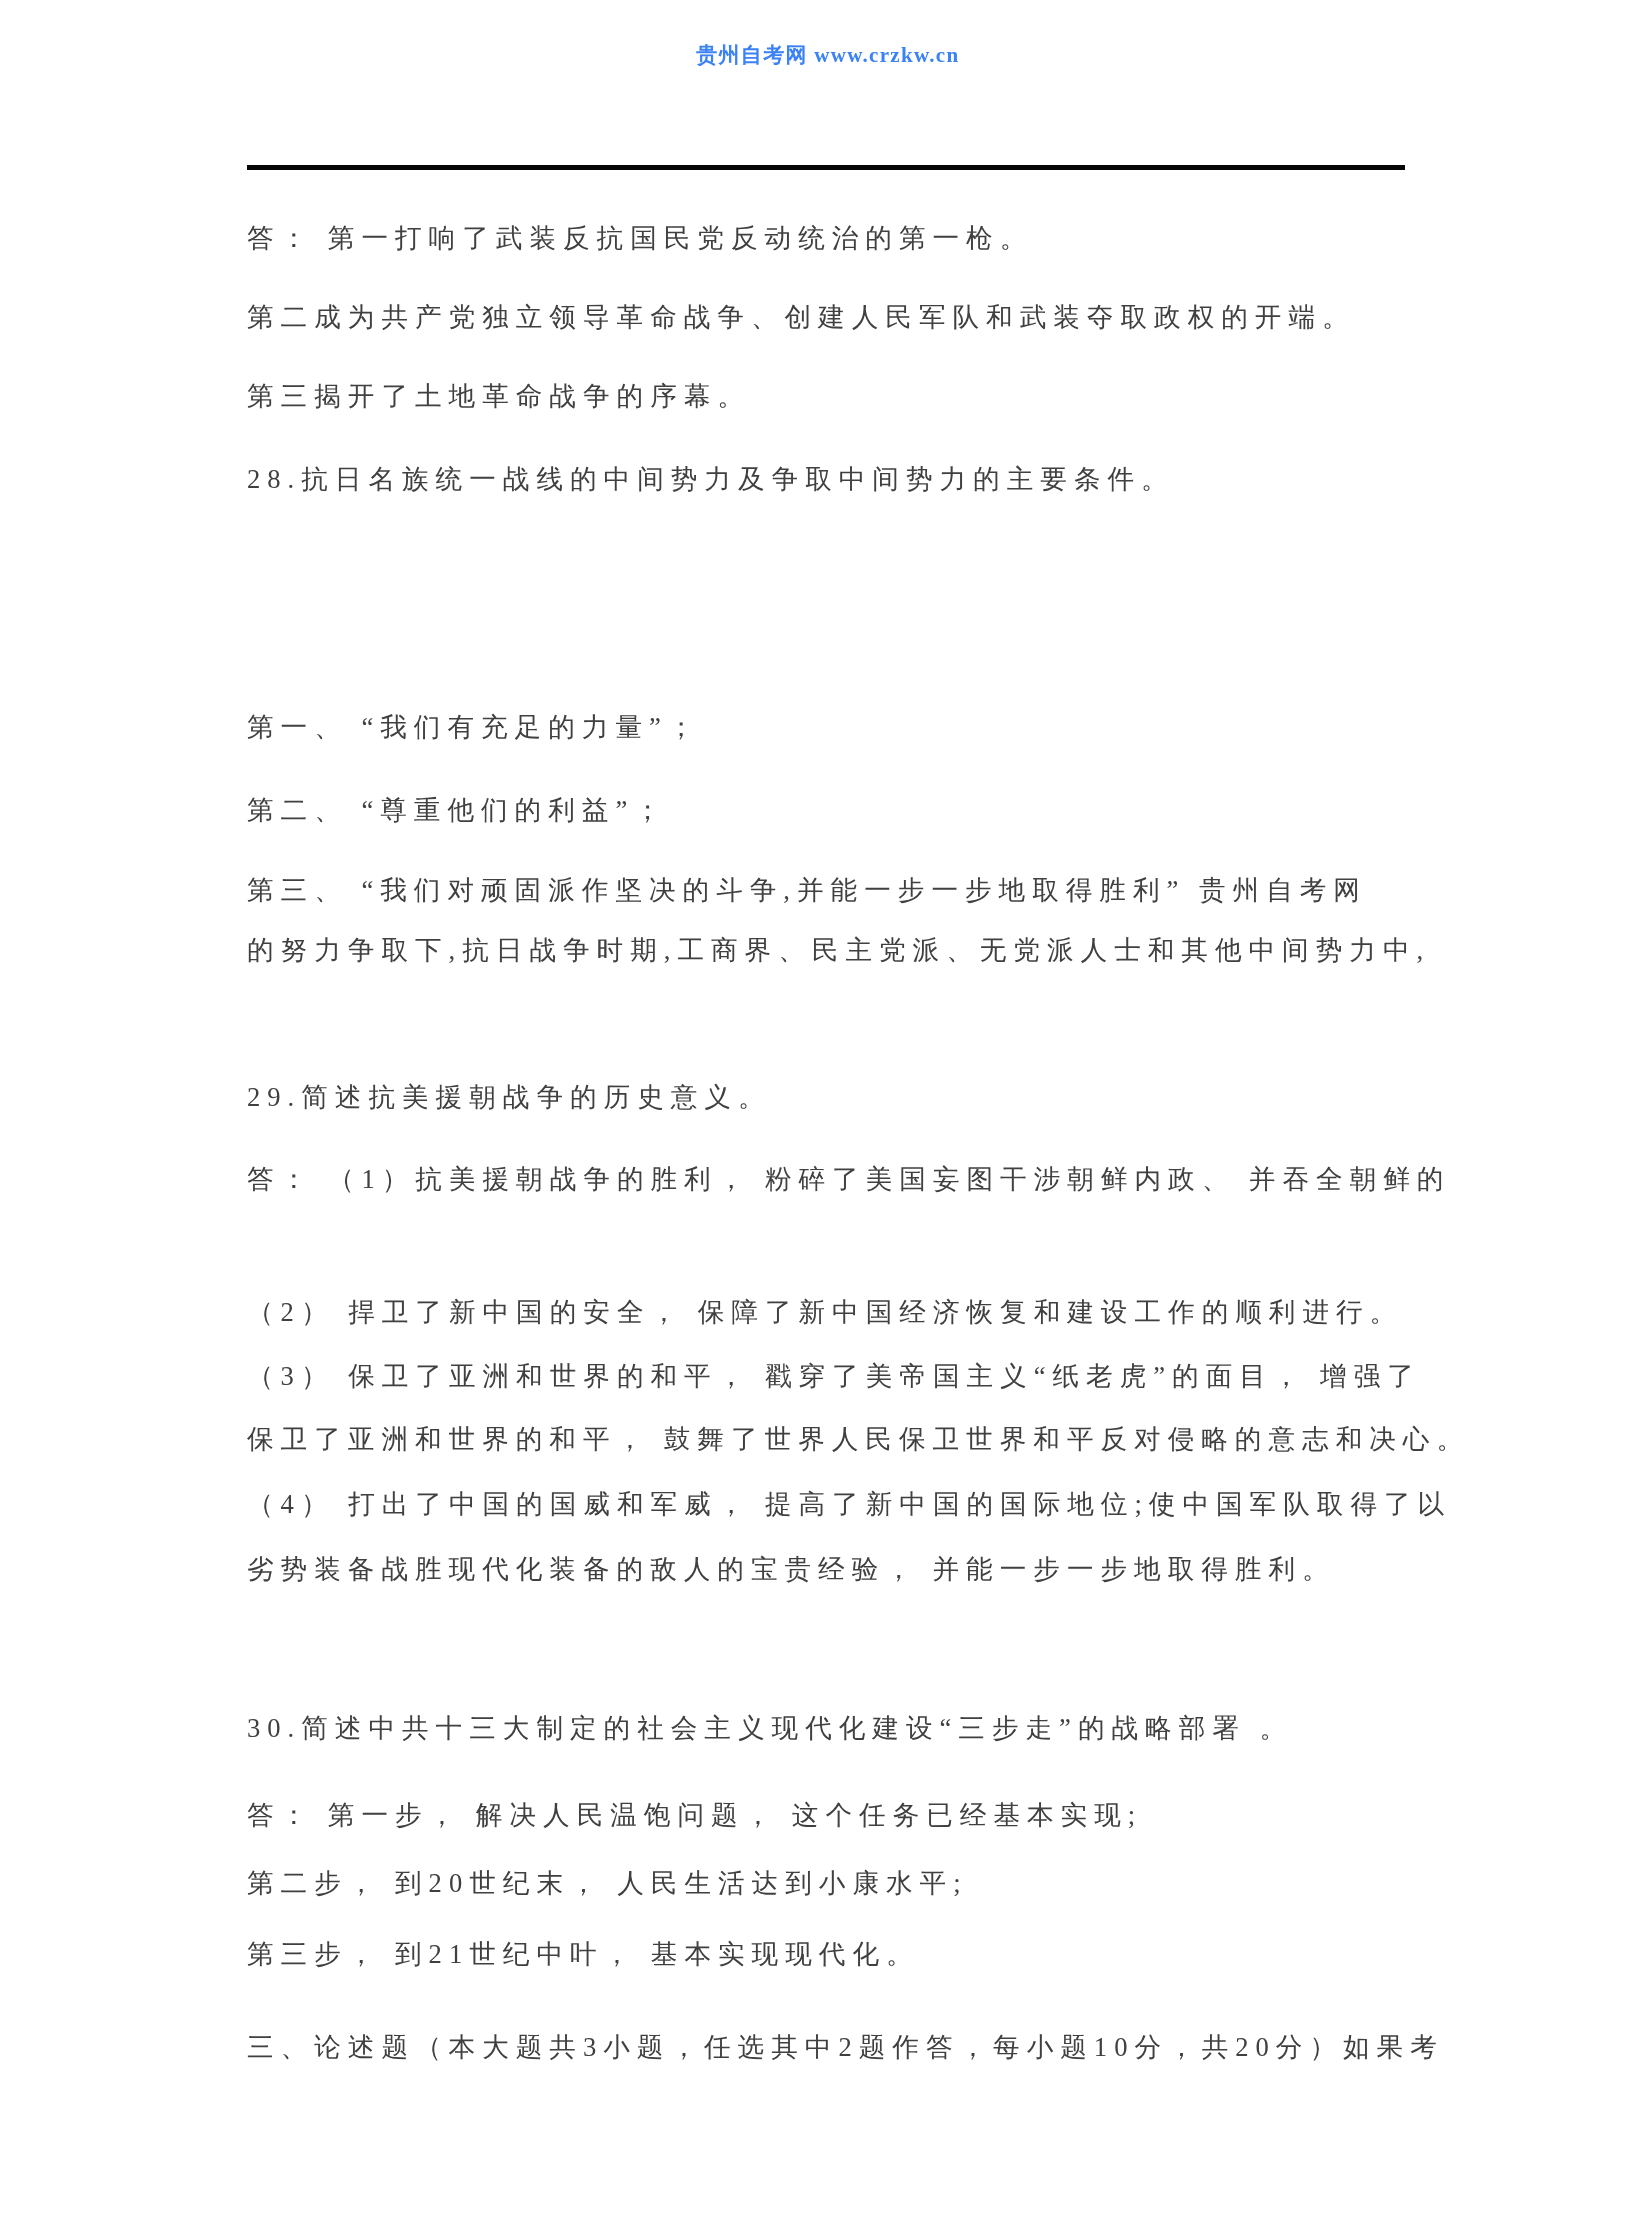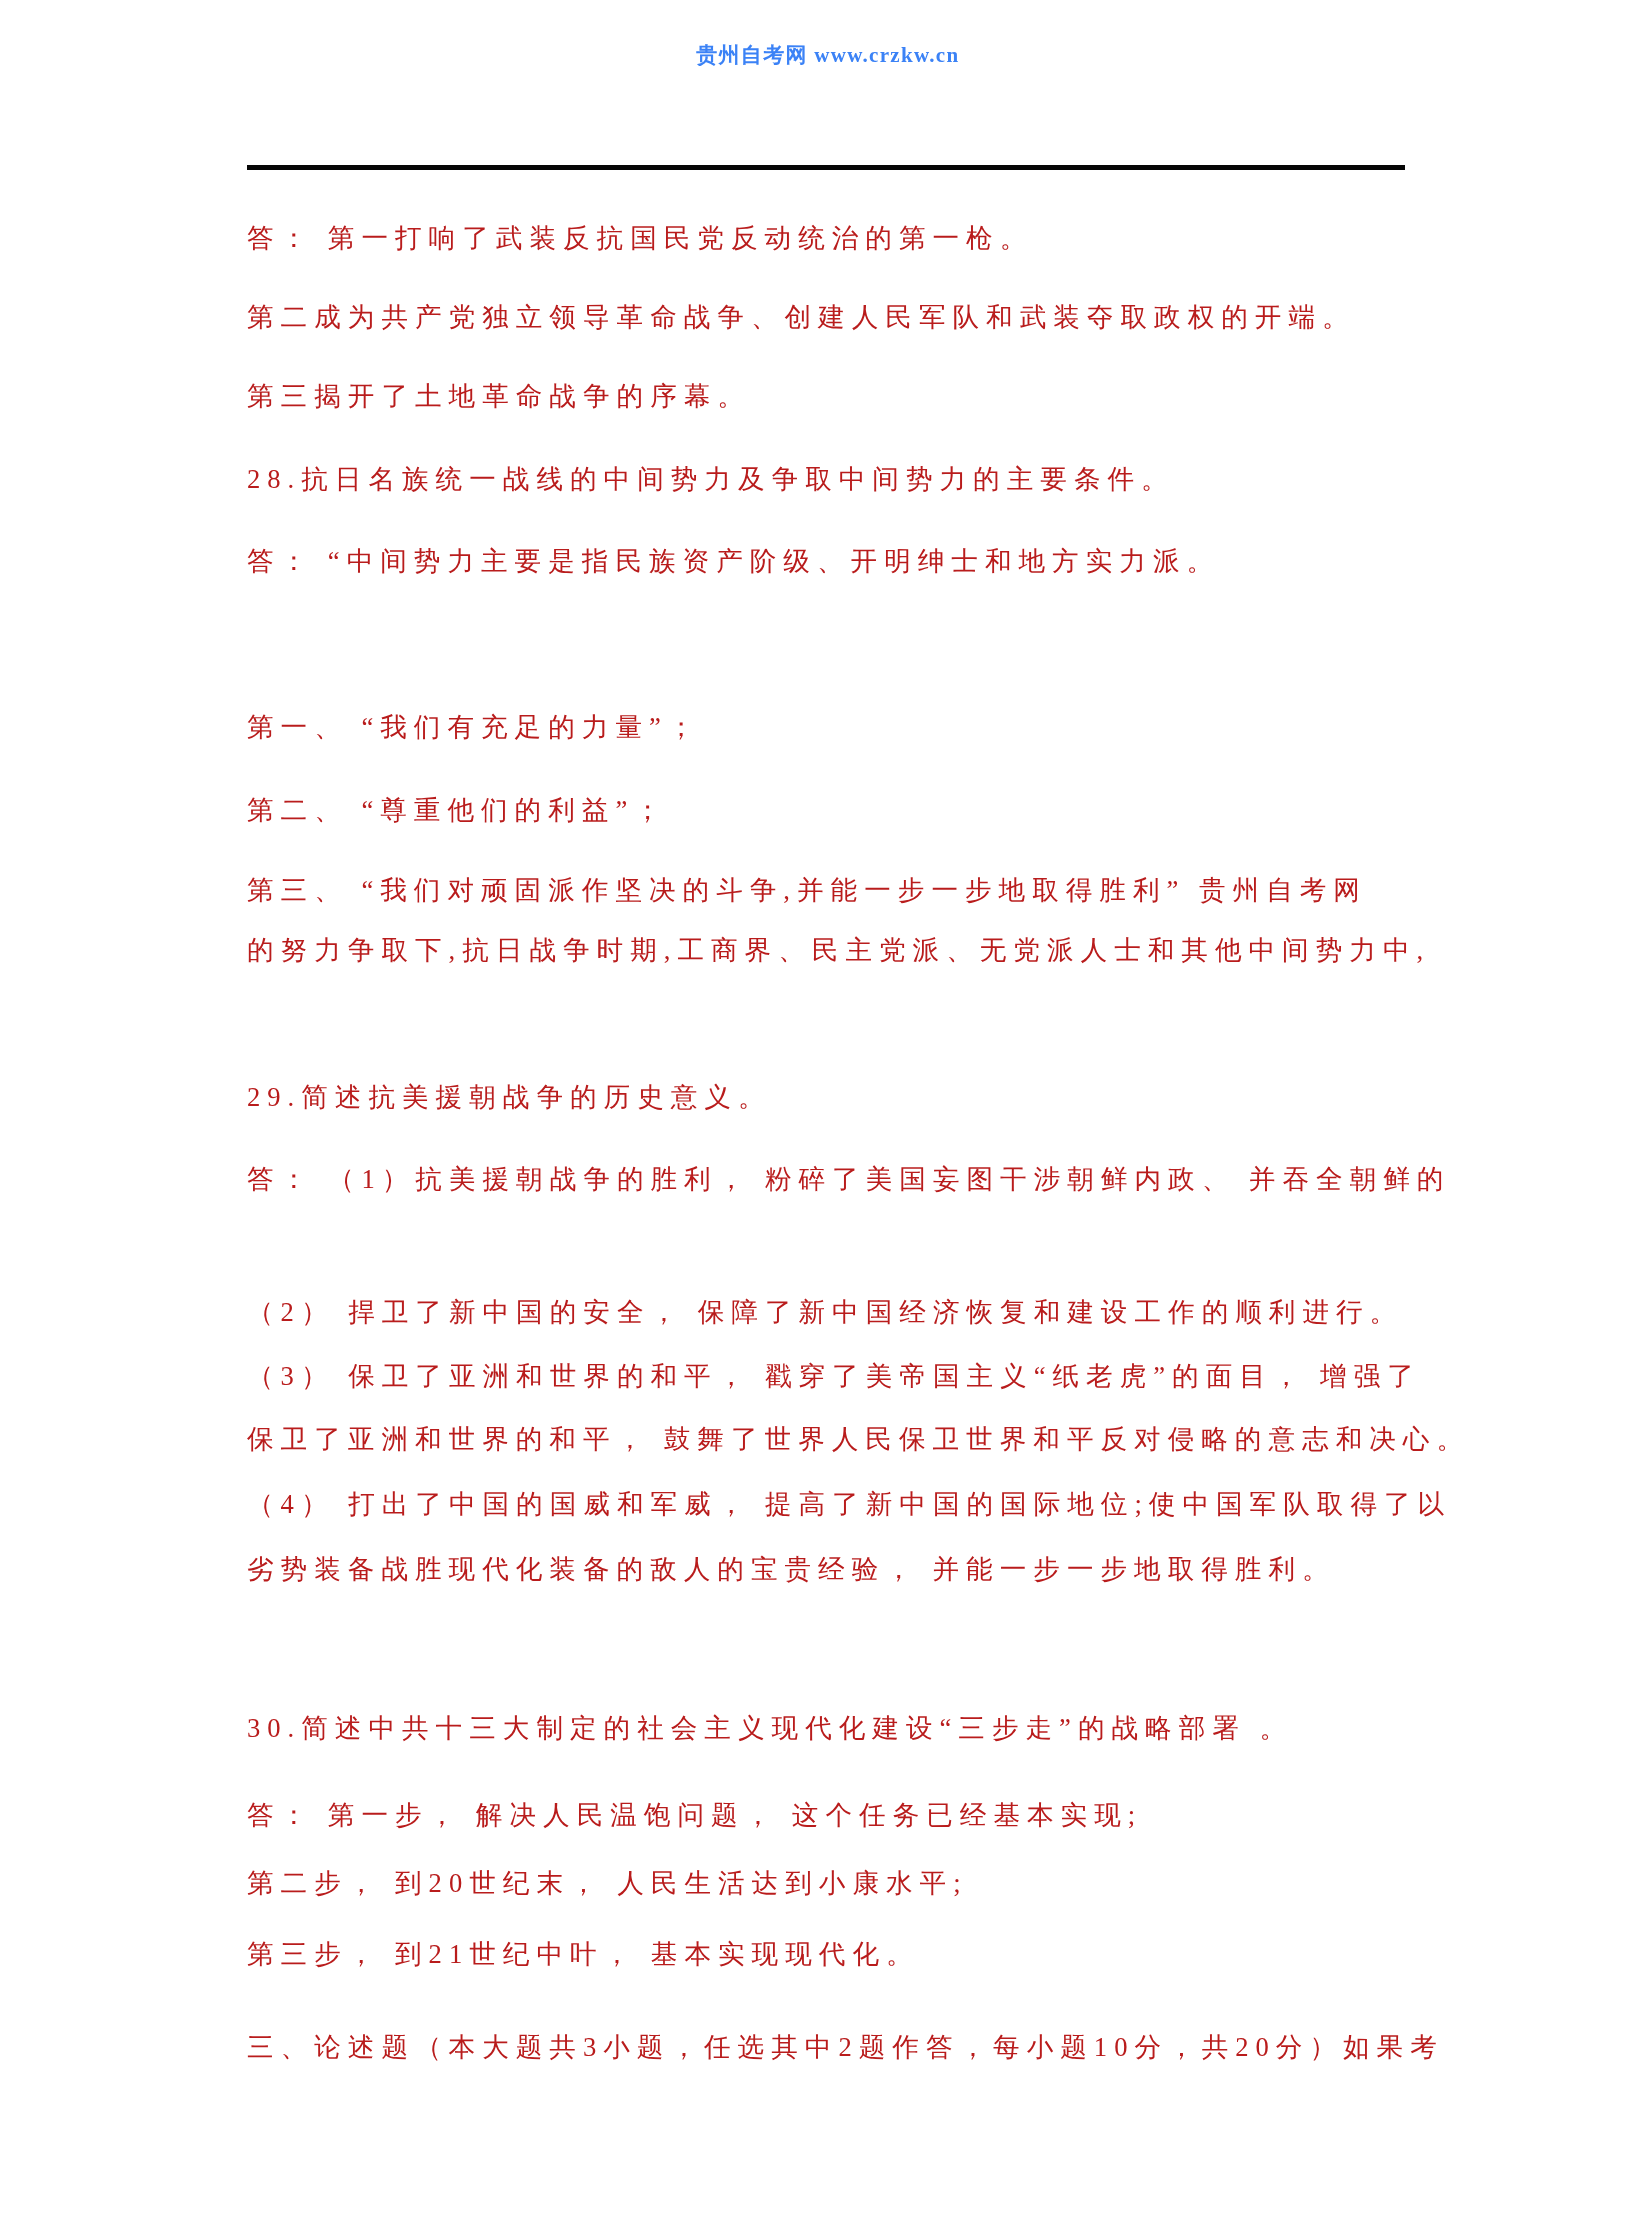--- a/index.html
+++ b/index.html
@@ -41,40 +41,39 @@
   }
   .doc-line {
     position: absolute;
     left: 247px;
     height: 30px;
     line-height: 30px;
     font-size: 26.6px;
     letter-spacing: 7px;
     white-space: nowrap;
     font-weight: 500;
-    color: #b91c1c;
+    color: #404040;
     filter: blur(0.2px);
   }
 </style>
 </head>
 <body>
 
 <div class="page">
 
   <div class="watermark">贵州自考网 www.crzkw.cn</div>
 
   <div class="divider"></div>
 
   <div class="doc-line" style="top:223px">答： 第一打响了武装反抗国民党反动统治的第一枪。</div>
   <div class="doc-line" style="top:381px">第三揭开了土地革命战争的序幕。</div>
   <div class="doc-line" style="top:302px">第二成为共产党独立领导革命战争、创建人民军队和武装夺取政权的开端。</div>
 
   <div class="doc-line" style="top:464px">28.抗日名族统一战线的中间势力及争取中间势力的主要条件。</div>
 
-  <div class="doc-line" style="top:546px">答： “中间势力主要是指民族资产阶级、开明绅士和地方实力派。</div>
   <div class="doc-line" style="top:712px">第一、 “我们有充足的力量”；</div>
   <div class="doc-line" style="top:795px">第二、 “尊重他们的利益”；</div>
   <div class="doc-line" style="top:875px">第三、 “我们对顽固派作坚决的斗争,并能一步一步地取得胜利” 贵州自考网</div>
   <div class="doc-line" style="top:935px">的努力争取下,抗日战争时期,工商界、民主党派、无党派人士和其他中间势力中,</div>
 
   <div class="doc-line" style="top:1082px">29.简述抗美援朝战争的历史意义。</div>
 
   <div class="doc-line" style="top:1164px">答： （1）抗美援朝战争的胜利， 粉碎了美国妄图干涉朝鲜内政、 并吞全朝鲜的</div>
   <div class="doc-line" style="top:1297px">（2） 捍卫了新中国的安全， 保障了新中国经济恢复和建设工作的顺利进行。</div>
   <div class="doc-line" style="top:1361px">（3） 保卫了亚洲和世界的和平， 戳穿了美帝国主义“纸老虎”的面目， 增强了</div>

